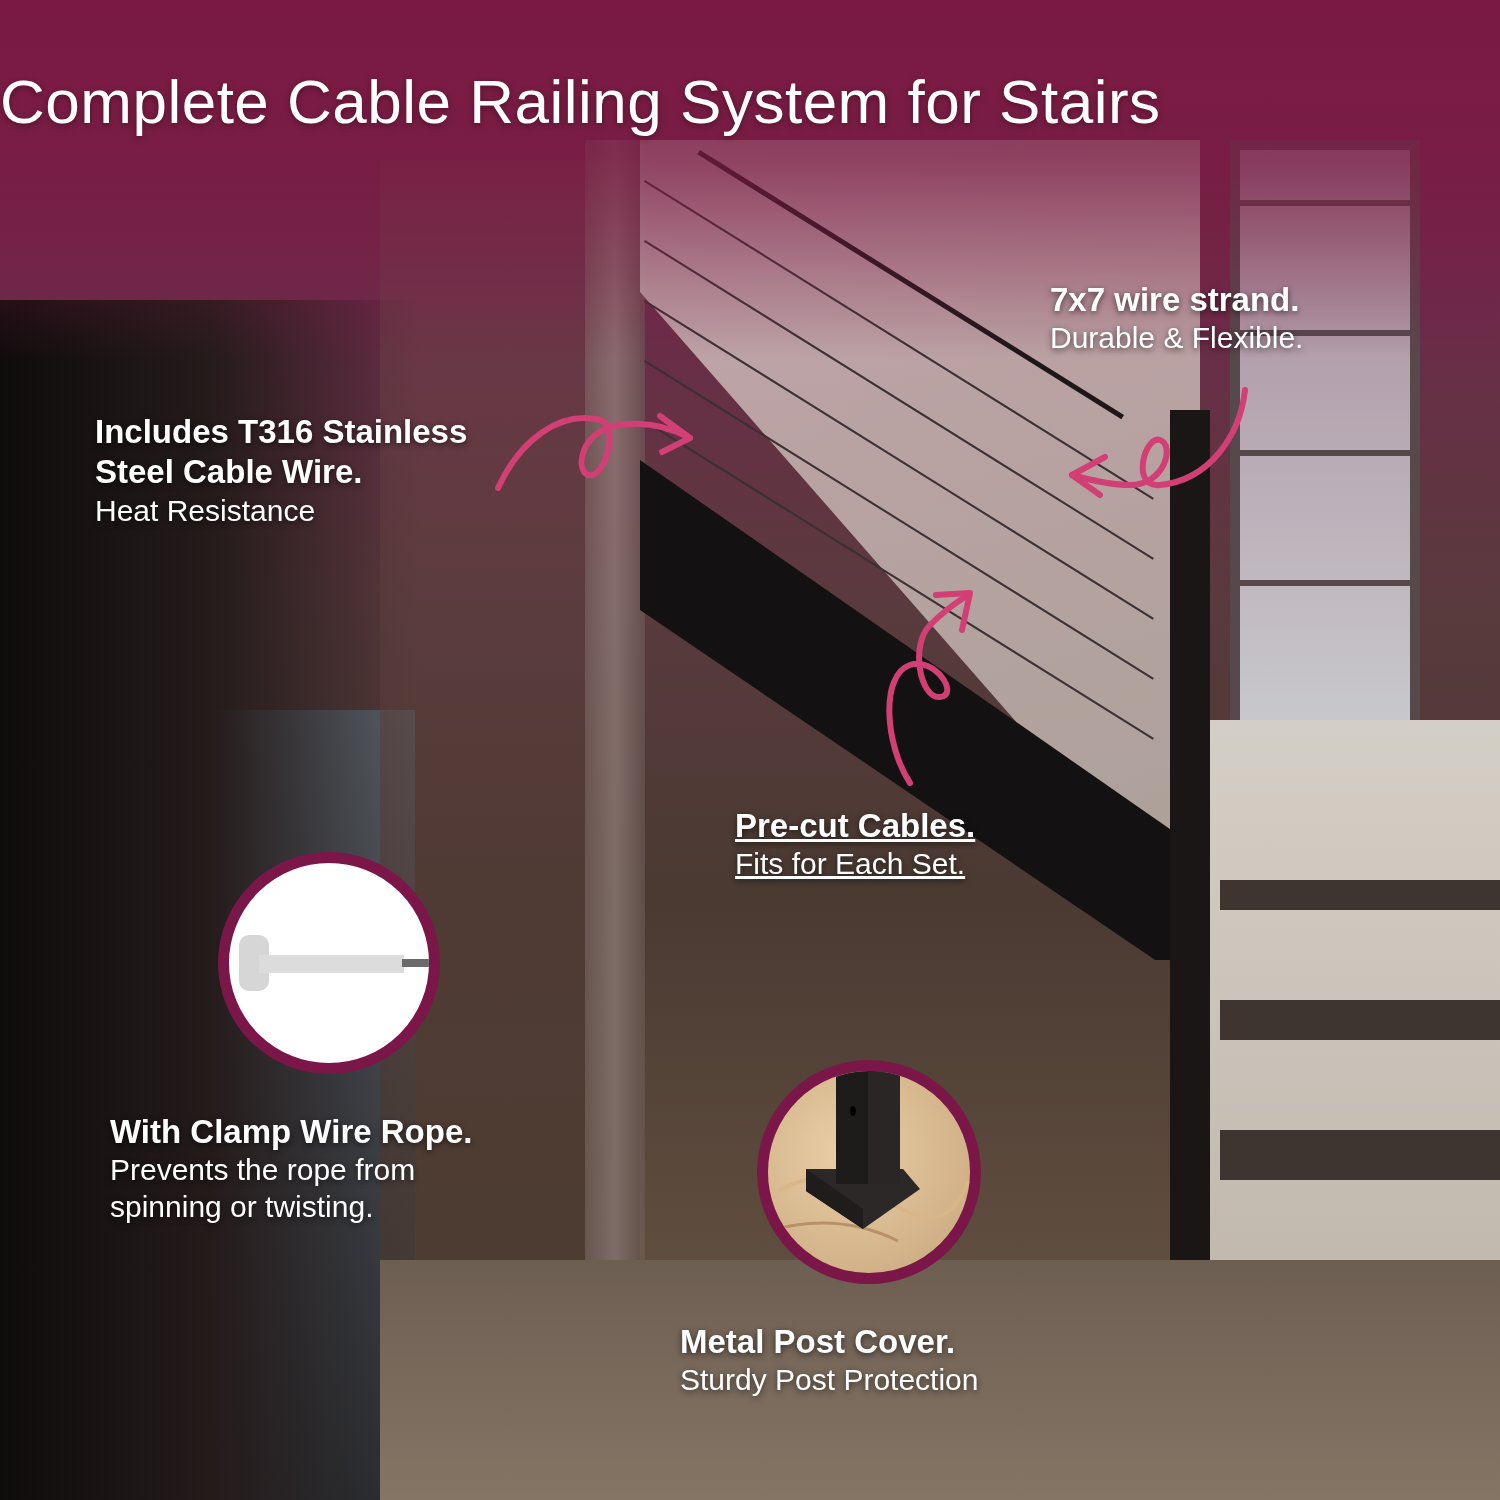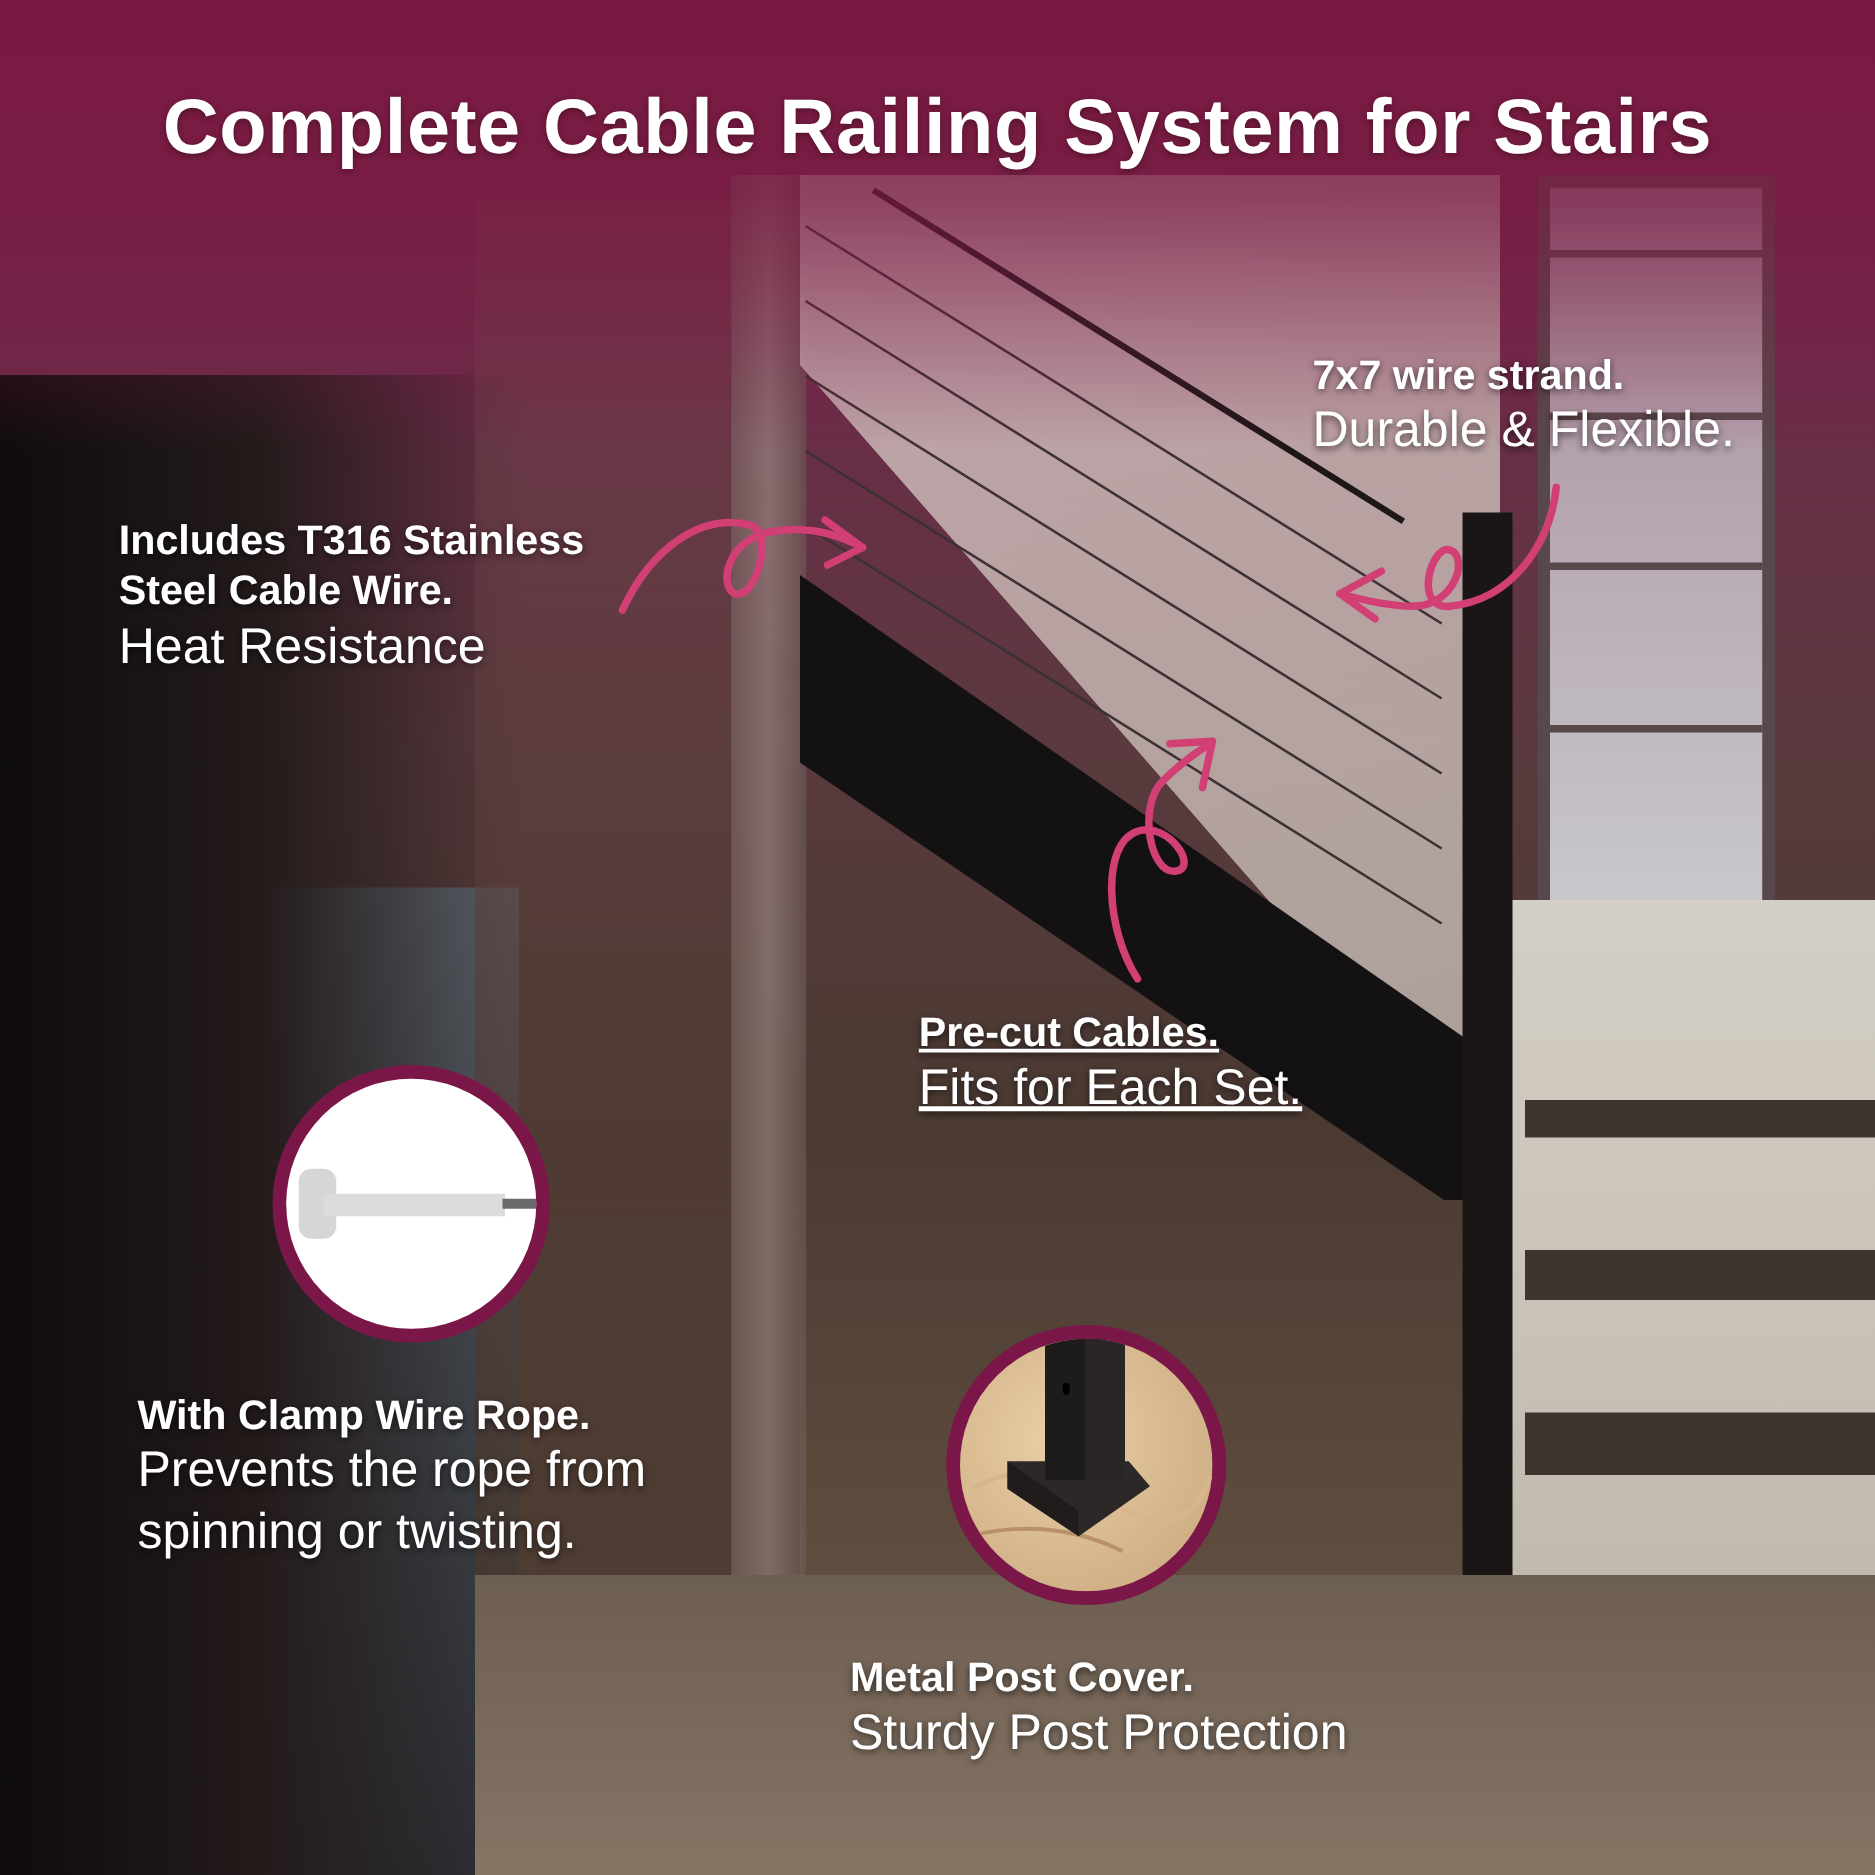--- a/index.html
+++ b/index.html
@@ -15,25 +15,25 @@
   .cable { position:absolute; height:2px; background:#3b3034; transform-origin:0 0; }
   .right-window { position:absolute; left:1230px; top:140px; width:190px; height:590px; background:linear-gradient(180deg,#a78a9a,#c8c8cc); border:10px solid #57484b; box-sizing:border-box; }
   .win-bar { position:absolute; left:0; right:0; height:6px; background:#57484b; }
   .right-wall { position:absolute; left:1190px; top:720px; width:310px; height:780px; background:linear-gradient(180deg,#d4cfc6,#b9b0a4); }
   .step { position:absolute; left:1220px; width:280px; height:30px; background:#3e3531; }
   .newel { position:absolute; left:1170px; top:410px; width:40px; height:1000px; background:#1a1616; }
   .floor { position:absolute; left:380px; top:1260px; width:1120px; height:240px; background:linear-gradient(180deg,#6d5e52,#857565); }
   .doorway { position:absolute; left:125px; top:710px; width:280px; height:790px; background:linear-gradient(180deg,#5a626a,#2c3136); border-left:10px solid #120f0f; }
   .top-fade { position:absolute; left:0; right:0; top:0; height:360px; background:linear-gradient(180deg,rgba(122,26,66,.95) 0%,rgba(122,26,66,.7) 45%,rgba(122,26,66,0) 100%); }
 
-  h1 { position:absolute; left:0; right:0; top:66px; margin:0; text-align:center; color:#fff; font-size:62px; font-weight:bold; letter-spacing:0.5px; text-shadow:0 2px 6px rgba(0,0,0,.35); }
+  h1 { position:absolute; left:0; right:0; top:66px; margin:0; color:#fff; font-size:62px; font-weight:normal; letter-spacing:0.5px; text-shadow:0 2px 6px rgba(0,0,0,.35); }
 
   .callout { position:absolute; text-align:left; color:#fff; text-shadow:0 2px 6px rgba(0,0,0,.6); line-height:1.22; }
   .callout .strong { font-weight:bold; font-size:33px; display:block; }
-  .callout .light { font-size:40px; display:block; font-weight:normal; }
+  .callout .light { font-size:30px; display:block; font-weight:normal; }
 
   .badge { position:absolute; border-radius:50%; border:11px solid #7b1748; box-sizing:border-box; overflow:hidden; }
   .arrow { position:absolute; overflow:visible; }
 </style>
 </head>
 <body>
 
 <div class="scene">
   <div class="bg-base"></div>
   <div class="doorway"></div>

